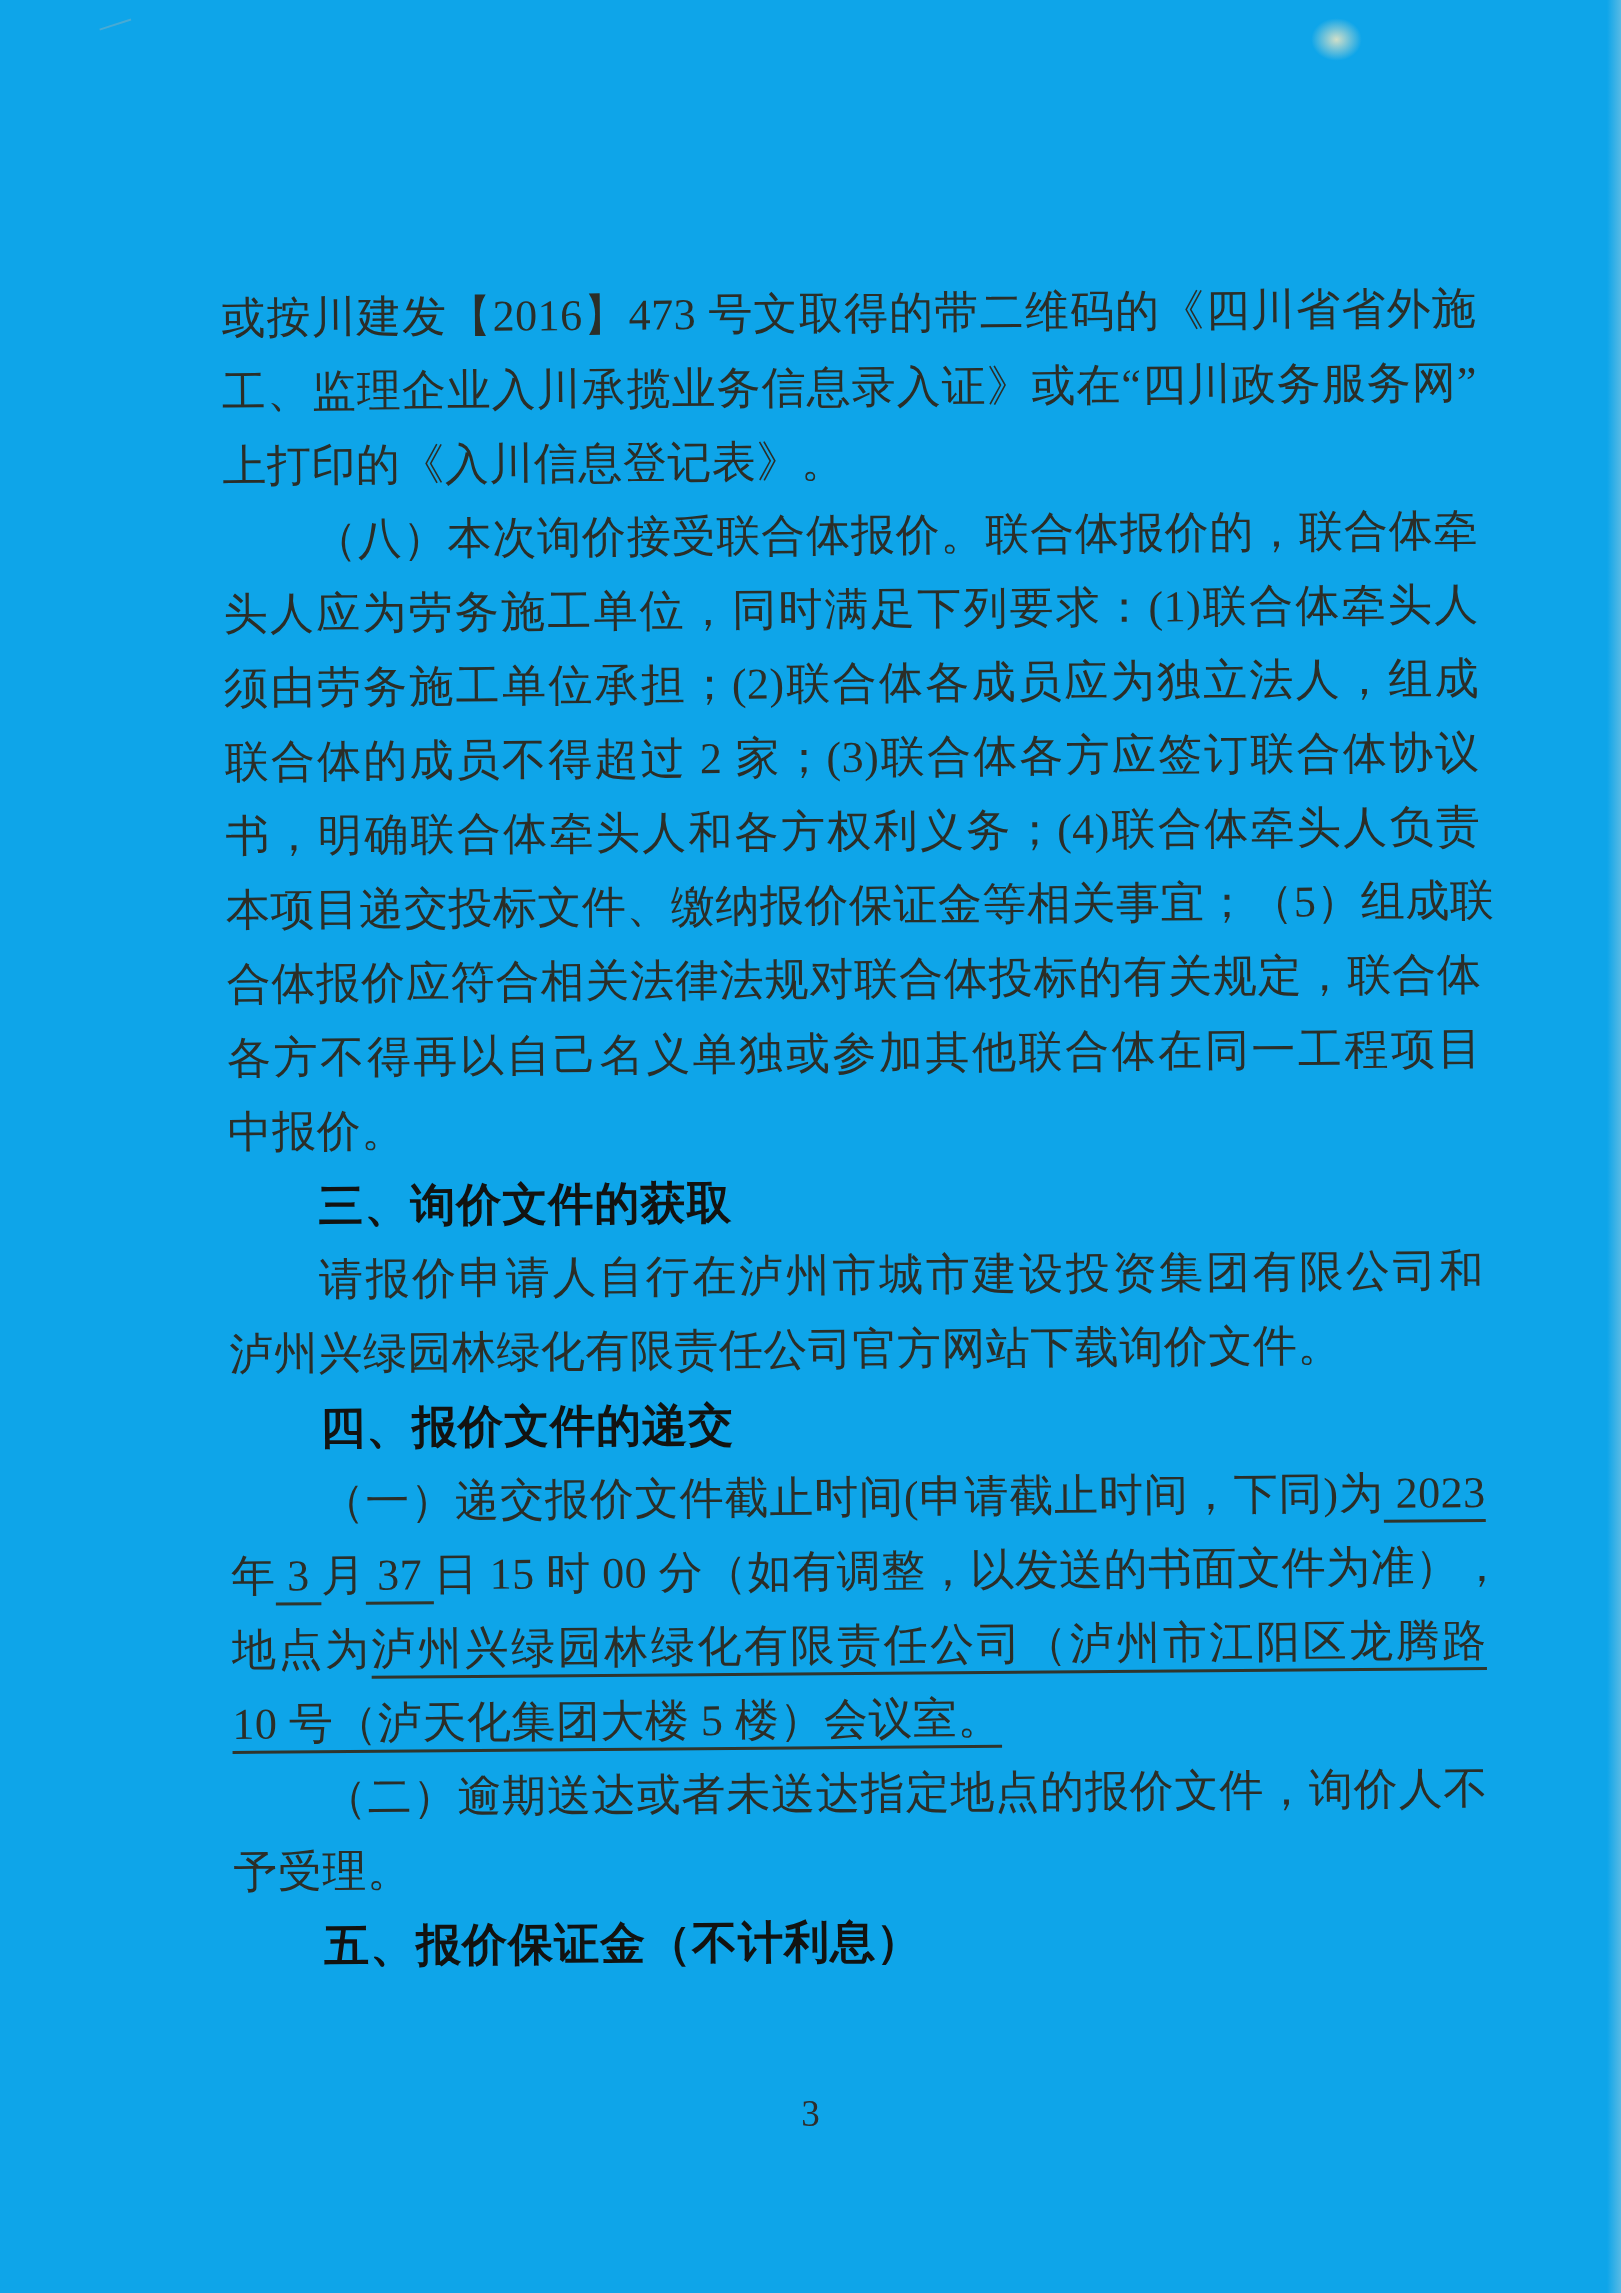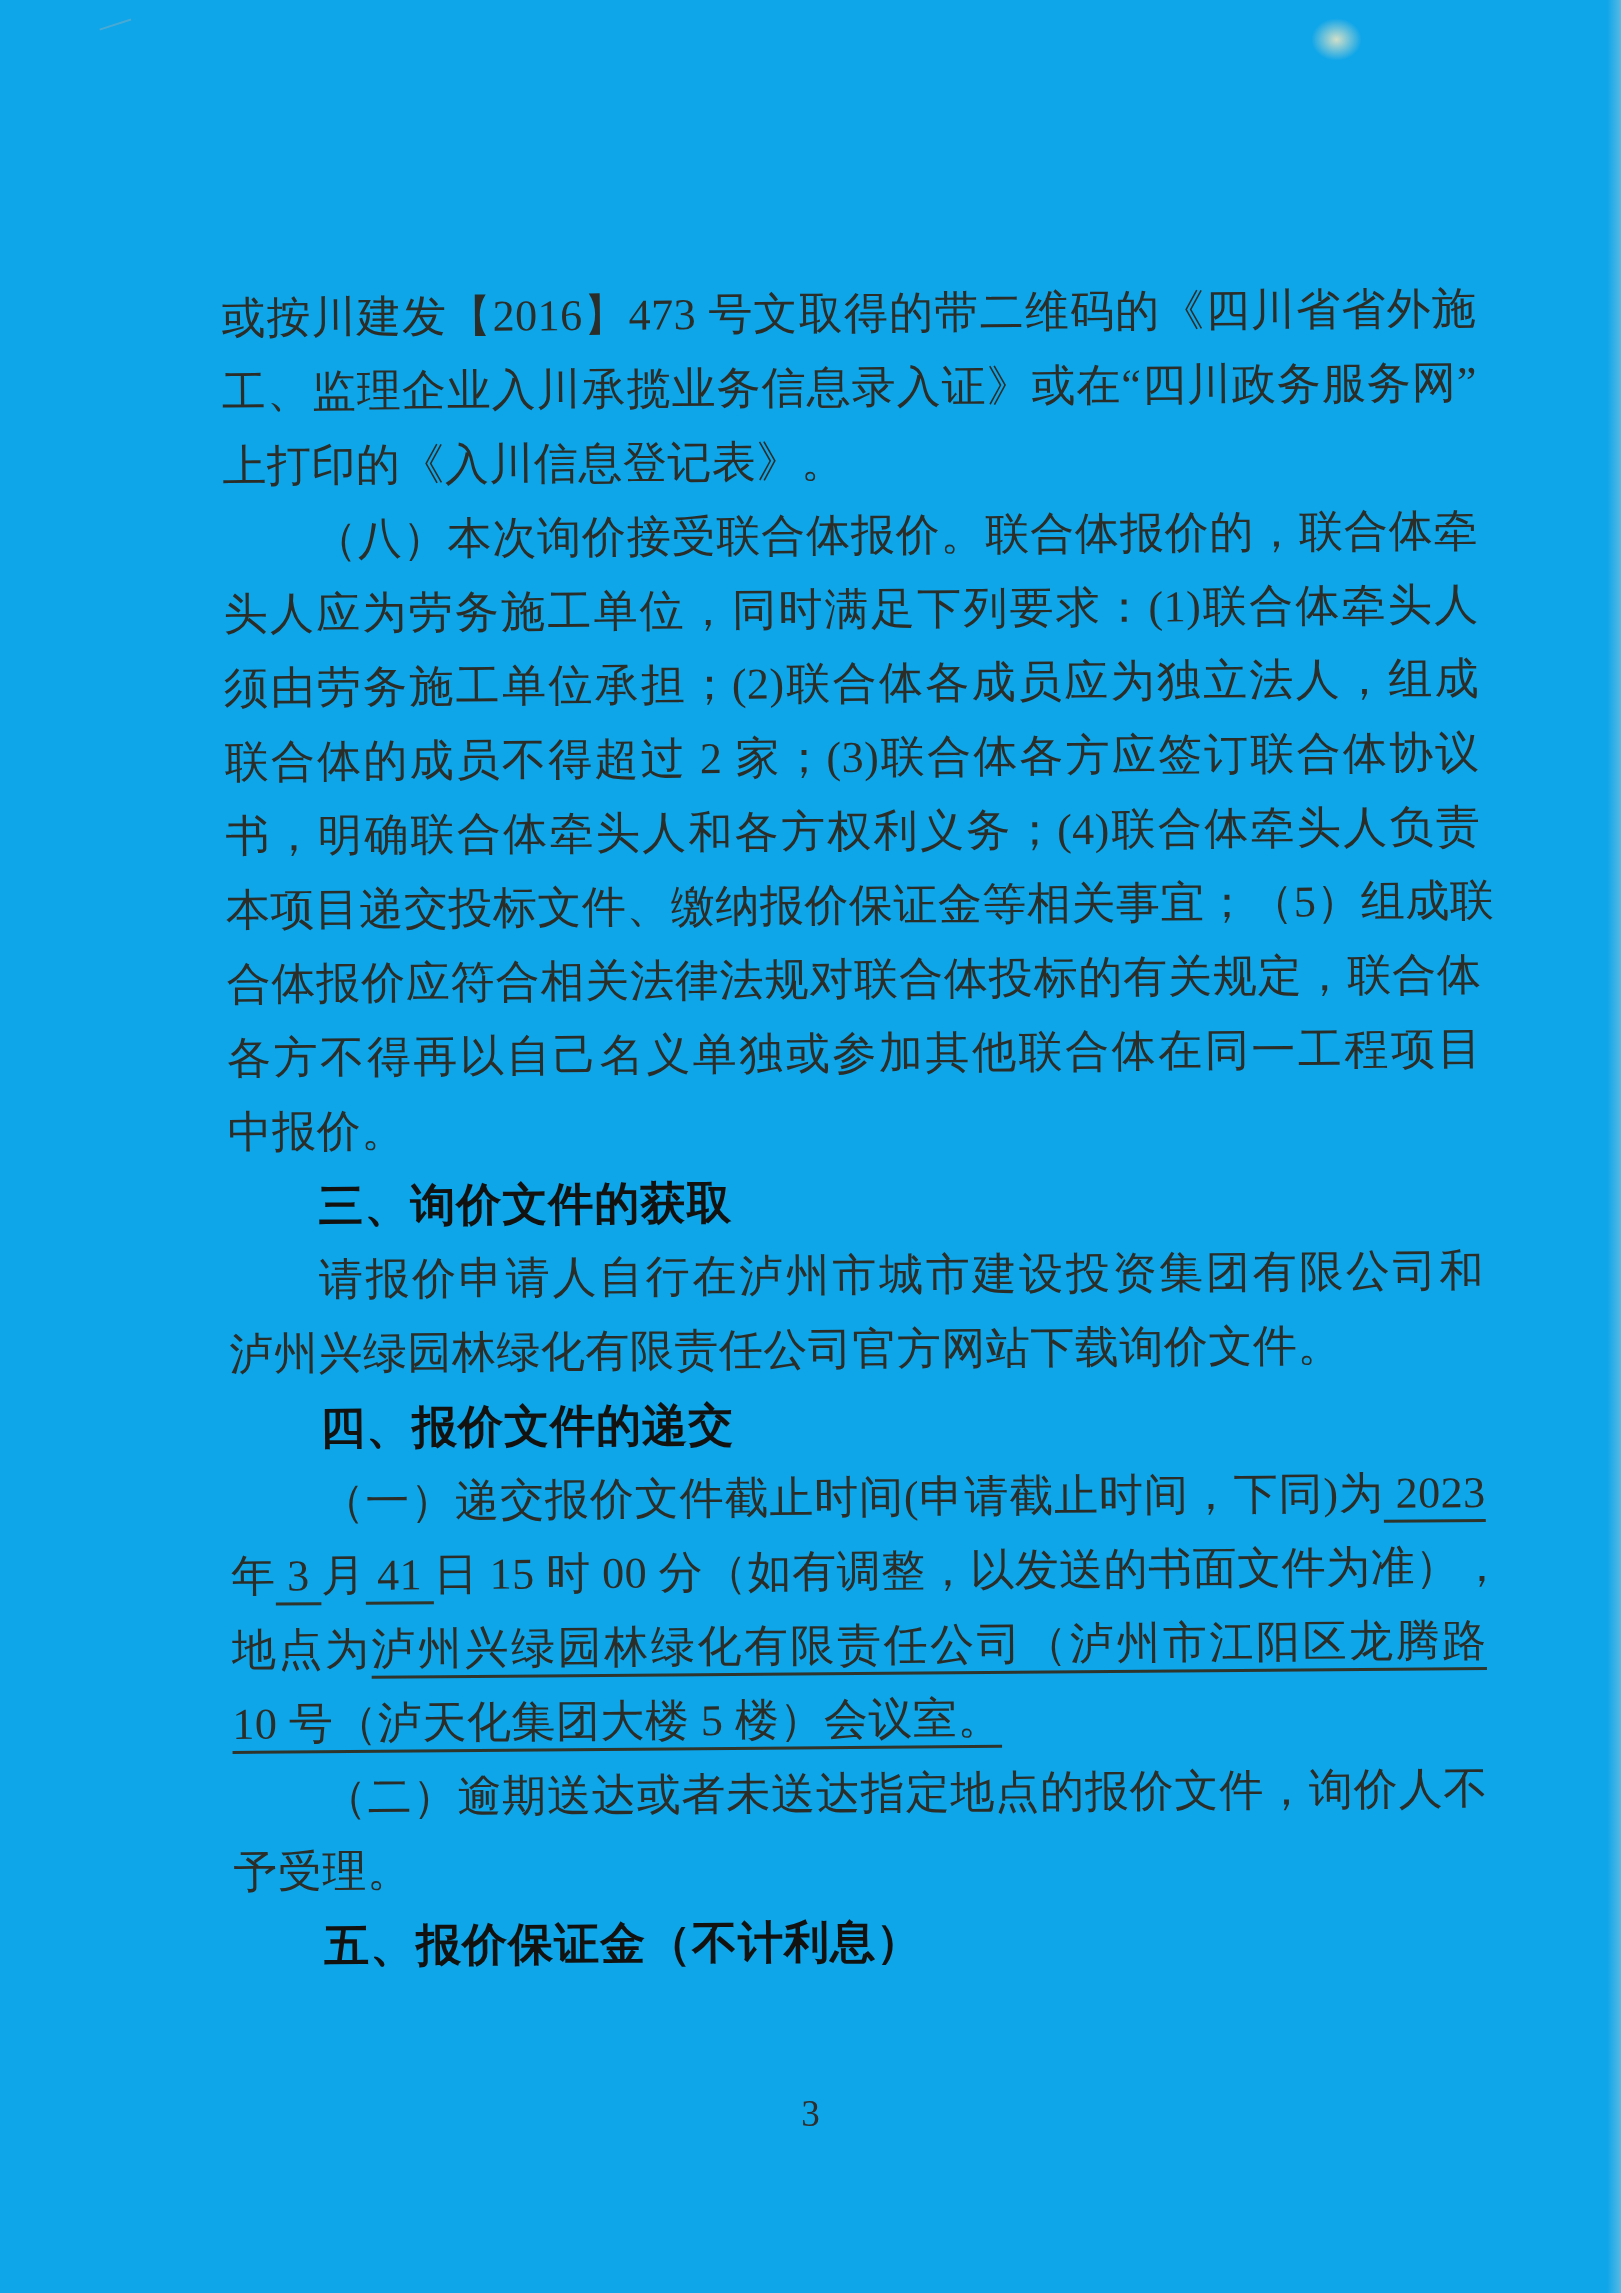--- a/index.html
+++ b/index.html
@@ -110,21 +110,21 @@
       <div class="line justify"><span>书，明确联合体牵头人和各方权利义务；(4)联合体牵头人负责</span></div>
       <div class="line justify"><span>本项目递交投标文件、缴纳报价保证金等相关事宜；（5）组成联</span></div>
       <div class="line justify"><span>合体报价应符合相关法律法规对联合体投标的有关规定，联合体</span></div>
       <div class="line justify"><span>各方不得再以自己名义单独或参加其他联合体在同一工程项目</span></div>
       <div class="line"><span>中报价。</span></div>
       <div class="line heading indent"><span>三、询价文件的获取</span></div>
       <div class="line justify indent"><span>请报价申请人自行在泸州市城市建设投资集团有限公司和</span></div>
       <div class="line"><span>泸州兴绿园林绿化有限责任公司官方网站下载询价文件。</span></div>
       <div class="line heading indent"><span>四、报价文件的递交</span></div>
       <div class="line justify indent"><span>（一）递交报价文件截止时间(申请截止时间，下同)为</span><span class="u"> 2023</span></div>
-      <div class="line justify"><span>年</span><span class="u"> 3 </span><span>月</span><span class="u"> 41 </span><span>日 15 时 00 分（如有调整，以发送的书面文件为准），</span></div>
+      <div class="line justify"><span>年</span><span class="u"> 3 </span><span>月</span><span class="u"> 37 </span><span>日 15 时 00 分（如有调整，以发送的书面文件为准），</span></div>
       <div class="line justify"><span>地点为</span><span class="u">泸州兴绿园林绿化有限责任公司（泸州市江阳区龙腾路</span></div>
       <div class="line"><span class="u">10 号（泸天化集团大楼 5 楼）会议室。</span></div>
       <div class="line justify indent"><span>（二）逾期送达或者未送达指定地点的报价文件，询价人不</span></div>
       <div class="line"><span>予受理。</span></div>
       <div class="line heading indent"><span>五、报价保证金（不计利息）</span></div>
     </div>
 
   <div class="page-number">3</div>
 </div>
 

